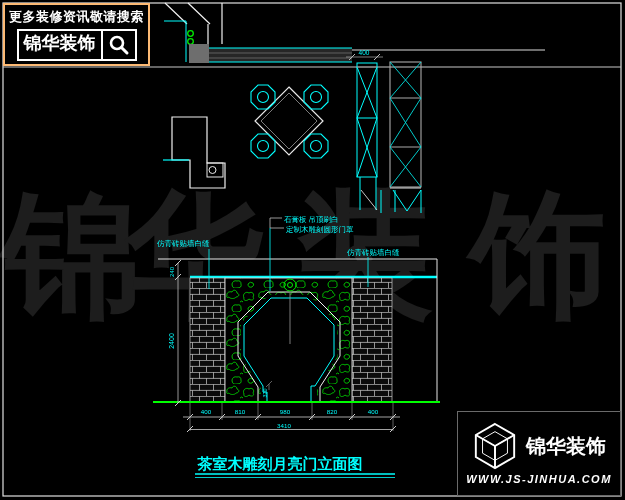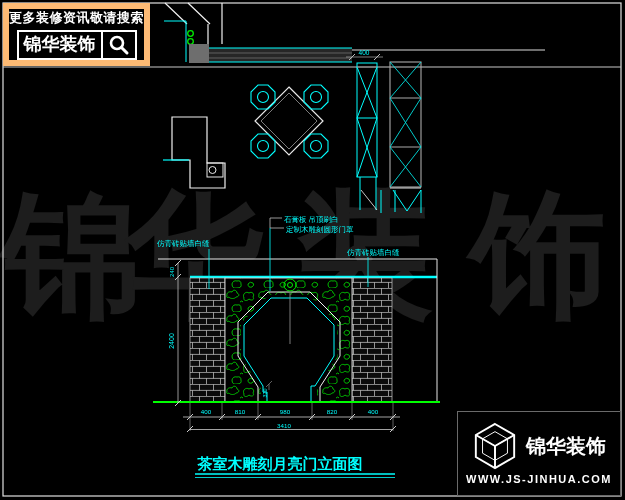--- a/index.html
+++ b/index.html
@@ -5,35 +5,35 @@
   html,body{margin:0;padding:0;background:#000;}
   #stage{position:relative;width:625px;height:500px;background:#000;overflow:hidden;
          font-family:"Liberation Sans","DejaVu Sans",sans-serif;}
   
   .wm{position:absolute;top:186px;height:140px;color:#1d1d1d;font-size:138px;
       font-weight:bold;line-height:1;z-index:1;user-select:none;}
   
   #cad{position:absolute;left:0;top:0;z-index:2;}
   
   #searchLogo{position:absolute;left:3px;top:3px;width:147px;height:63px;
-      border:6px solid #fdba74;z-index:3;background:#000;box-sizing:border-box;
+      border:2px solid #fdba74;z-index:3;background:#000;box-sizing:border-box;
       display:flex;flex-direction:column;align-items:center;justify-content:center;gap:3px;}
   #searchLogo .tagline{color:#fff;font-weight:bold;font-size:13px;letter-spacing:0.5px;white-space:nowrap;}
   #searchLogo .brandRow{display:flex;align-items:stretch;border:2px solid #fff;height:28px;}
   #searchLogo .brandName{color:#fff;font-weight:bold;font-size:18px;line-height:24px;padding:0 5px;white-space:nowrap;}
   #searchLogo .sep{width:2px;background:#fff;}
   #searchLogo .mag{display:flex;align-items:center;justify-content:center;width:32px;}
   
   #brandLogo{position:absolute;left:457px;top:411px;width:164px;height:85px;z-index:3;
       border:1px solid #6a6a6a;box-sizing:border-box;background:#000;
       display:flex;flex-direction:column;align-items:center;justify-content:center;}
   #brandLogo .row{display:flex;align-items:center;gap:8px;}
   #brandLogo .names{display:flex;flex-direction:column;line-height:1.02;}
   #brandLogo .names span{color:#fff;font-weight:bold;font-size:20px;white-space:nowrap;}
-  #brandLogo .url{color:#fff;font-weight:bold;font-size:11px;letter-spacing:1.5px;margin-top:3px;white-space:nowrap;}
+  #brandLogo .url{color:#fff;font-weight:bold;font-size:11px;letter-spacing:1.5px;margin-top:3px;white-space:nowrap;font-style:italic;}
   text{font-family:"Liberation Sans","DejaVu Sans",sans-serif;}
 </style>
 </head>
 <body>
 
 <div id="stage">
 
   <div>
     <span class="wm" style="left:2px">锦</span>
     <span class="wm" style="left:126px">华</span>

